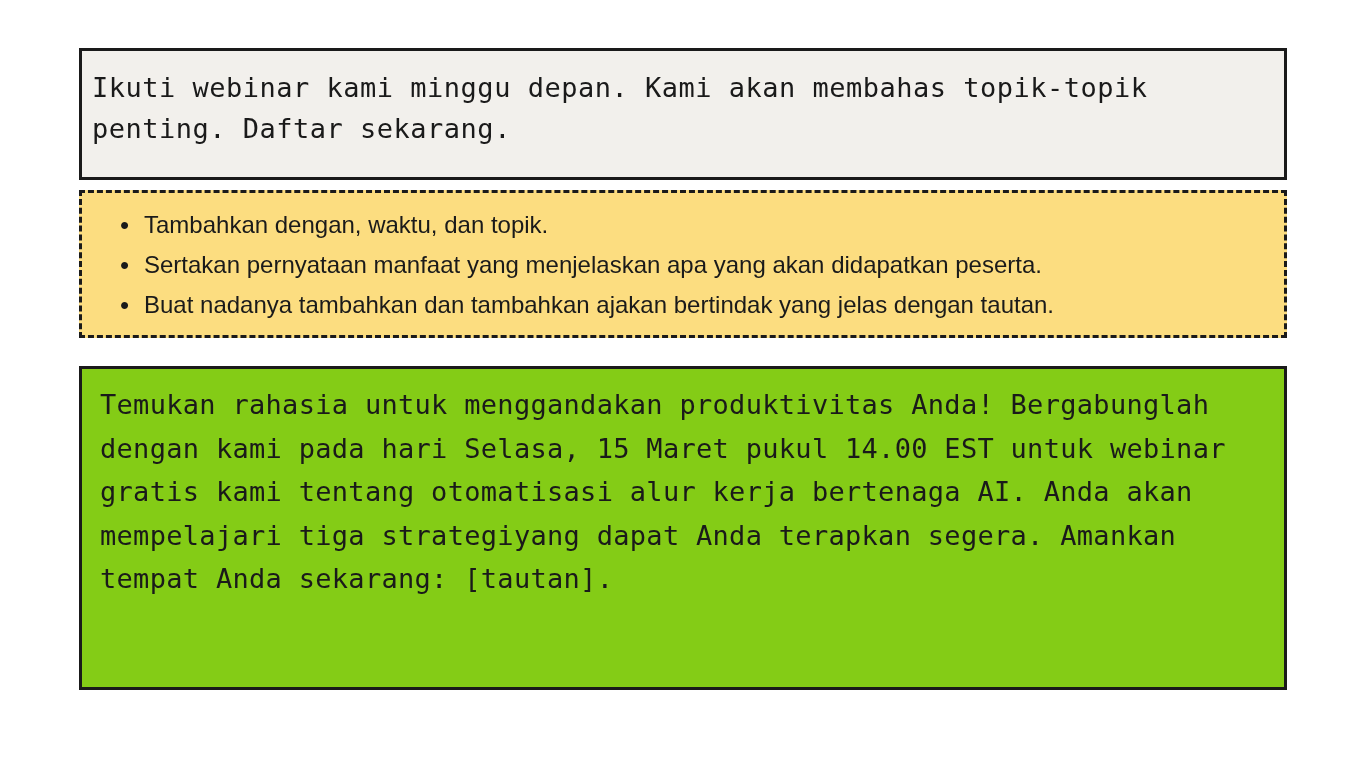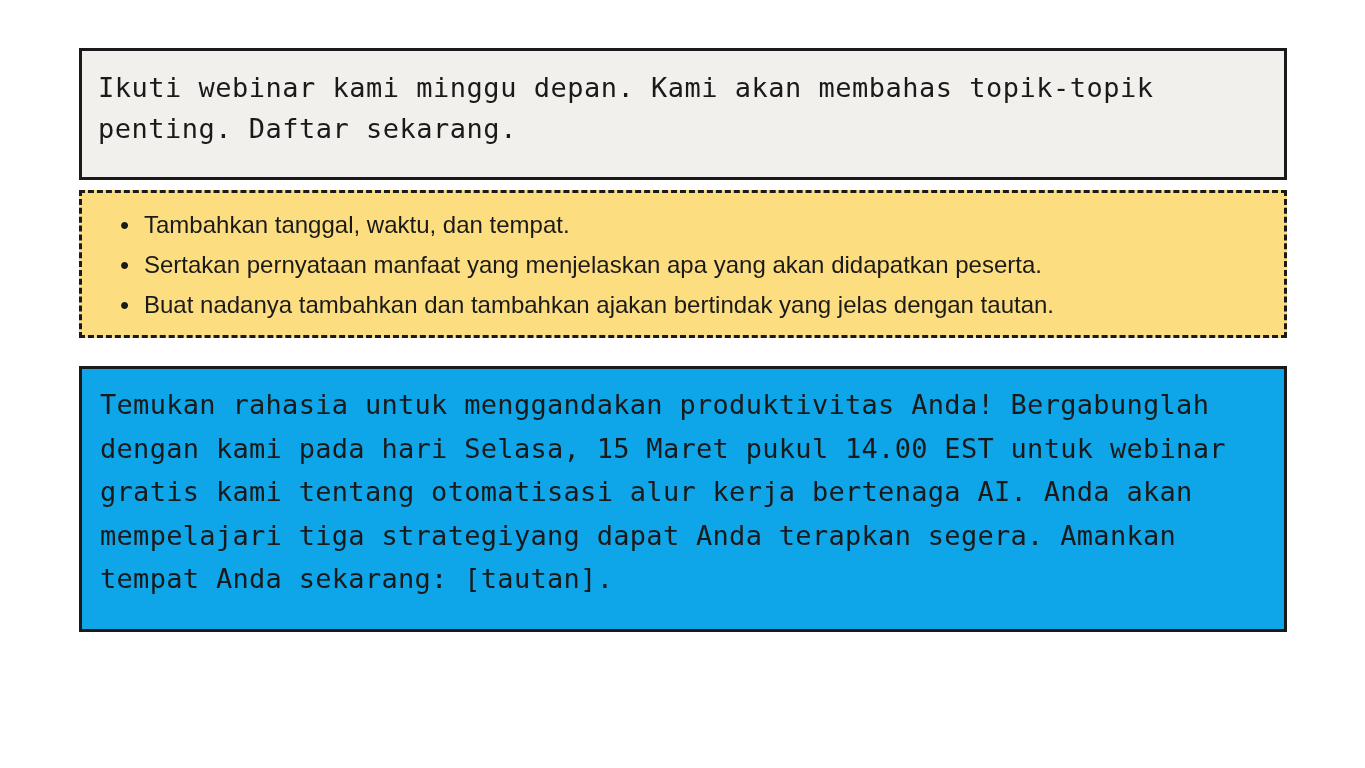--- a/index.html
+++ b/index.html
@@ -26,21 +26,21 @@
     border: 3px solid #1a1a1a;
   }
 
   
   .panel-prompt {
     left: 79px;
     top: 48px;
     width: 1208px;
     height: 132px;
     background: #f2f0ec;
-    padding: 16px 18px 10px 16px;
+    padding: 16px 18px 10px 10px;
   }
   .prompt-text {
     font-family: "DejaVu Sans Mono", monospace;
     font-size: 27px;
     line-height: 41px;
     color: #1a1a1a;
     letter-spacing: 0.5px;
     white-space: pre-wrap;
   }
 
@@ -74,22 +74,22 @@
     font-size: 26px;
     line-height: 40px;
     color: #1a1a1a;
   }
 
   
   .panel-output {
     left: 79px;
     top: 366px;
     width: 1208px;
-    height: 266px;
-    background: #0ea5e9;
+    height: 324px;
+    background: #84cc16;
     padding: 14px 18px 10px 18px;
   }
   .output-text {
     font-family: "DejaVu Sans Mono", monospace;
     font-size: 27px;
     line-height: 43.5px;
     color: #1a1a1a;
     letter-spacing: 0.3px;
     white-space: pre-wrap;
   }
@@ -100,21 +100,21 @@
 <div class="page">
 
   <div class="panel panel-prompt">
     <div class="prompt-text">Ikuti webinar kami minggu depan. Kami akan membahas topik-topik penting. Daftar sekarang.</div>
   </div>
 
   <div class="panel panel-guidance">
     <ul class="guidance-list">
       <li>
         <span class="bullet">•</span>
-        <span>Tambahkan tanggal, waktu, dan tempat.</span>
+        <span>Tambahkan dengan, waktu, dan topik.</span>
       </li>
       <li>
         <span class="bullet">•</span>
         <span>Sertakan pernyataan manfaat yang menjelaskan apa yang akan didapatkan peserta.</span>
       </li>
       <li>
         <span class="bullet">•</span>
         <span>Buat nadanya tambahkan dan tambahkan ajakan bertindak yang jelas dengan tautan.</span>
       </li>
     </ul>

